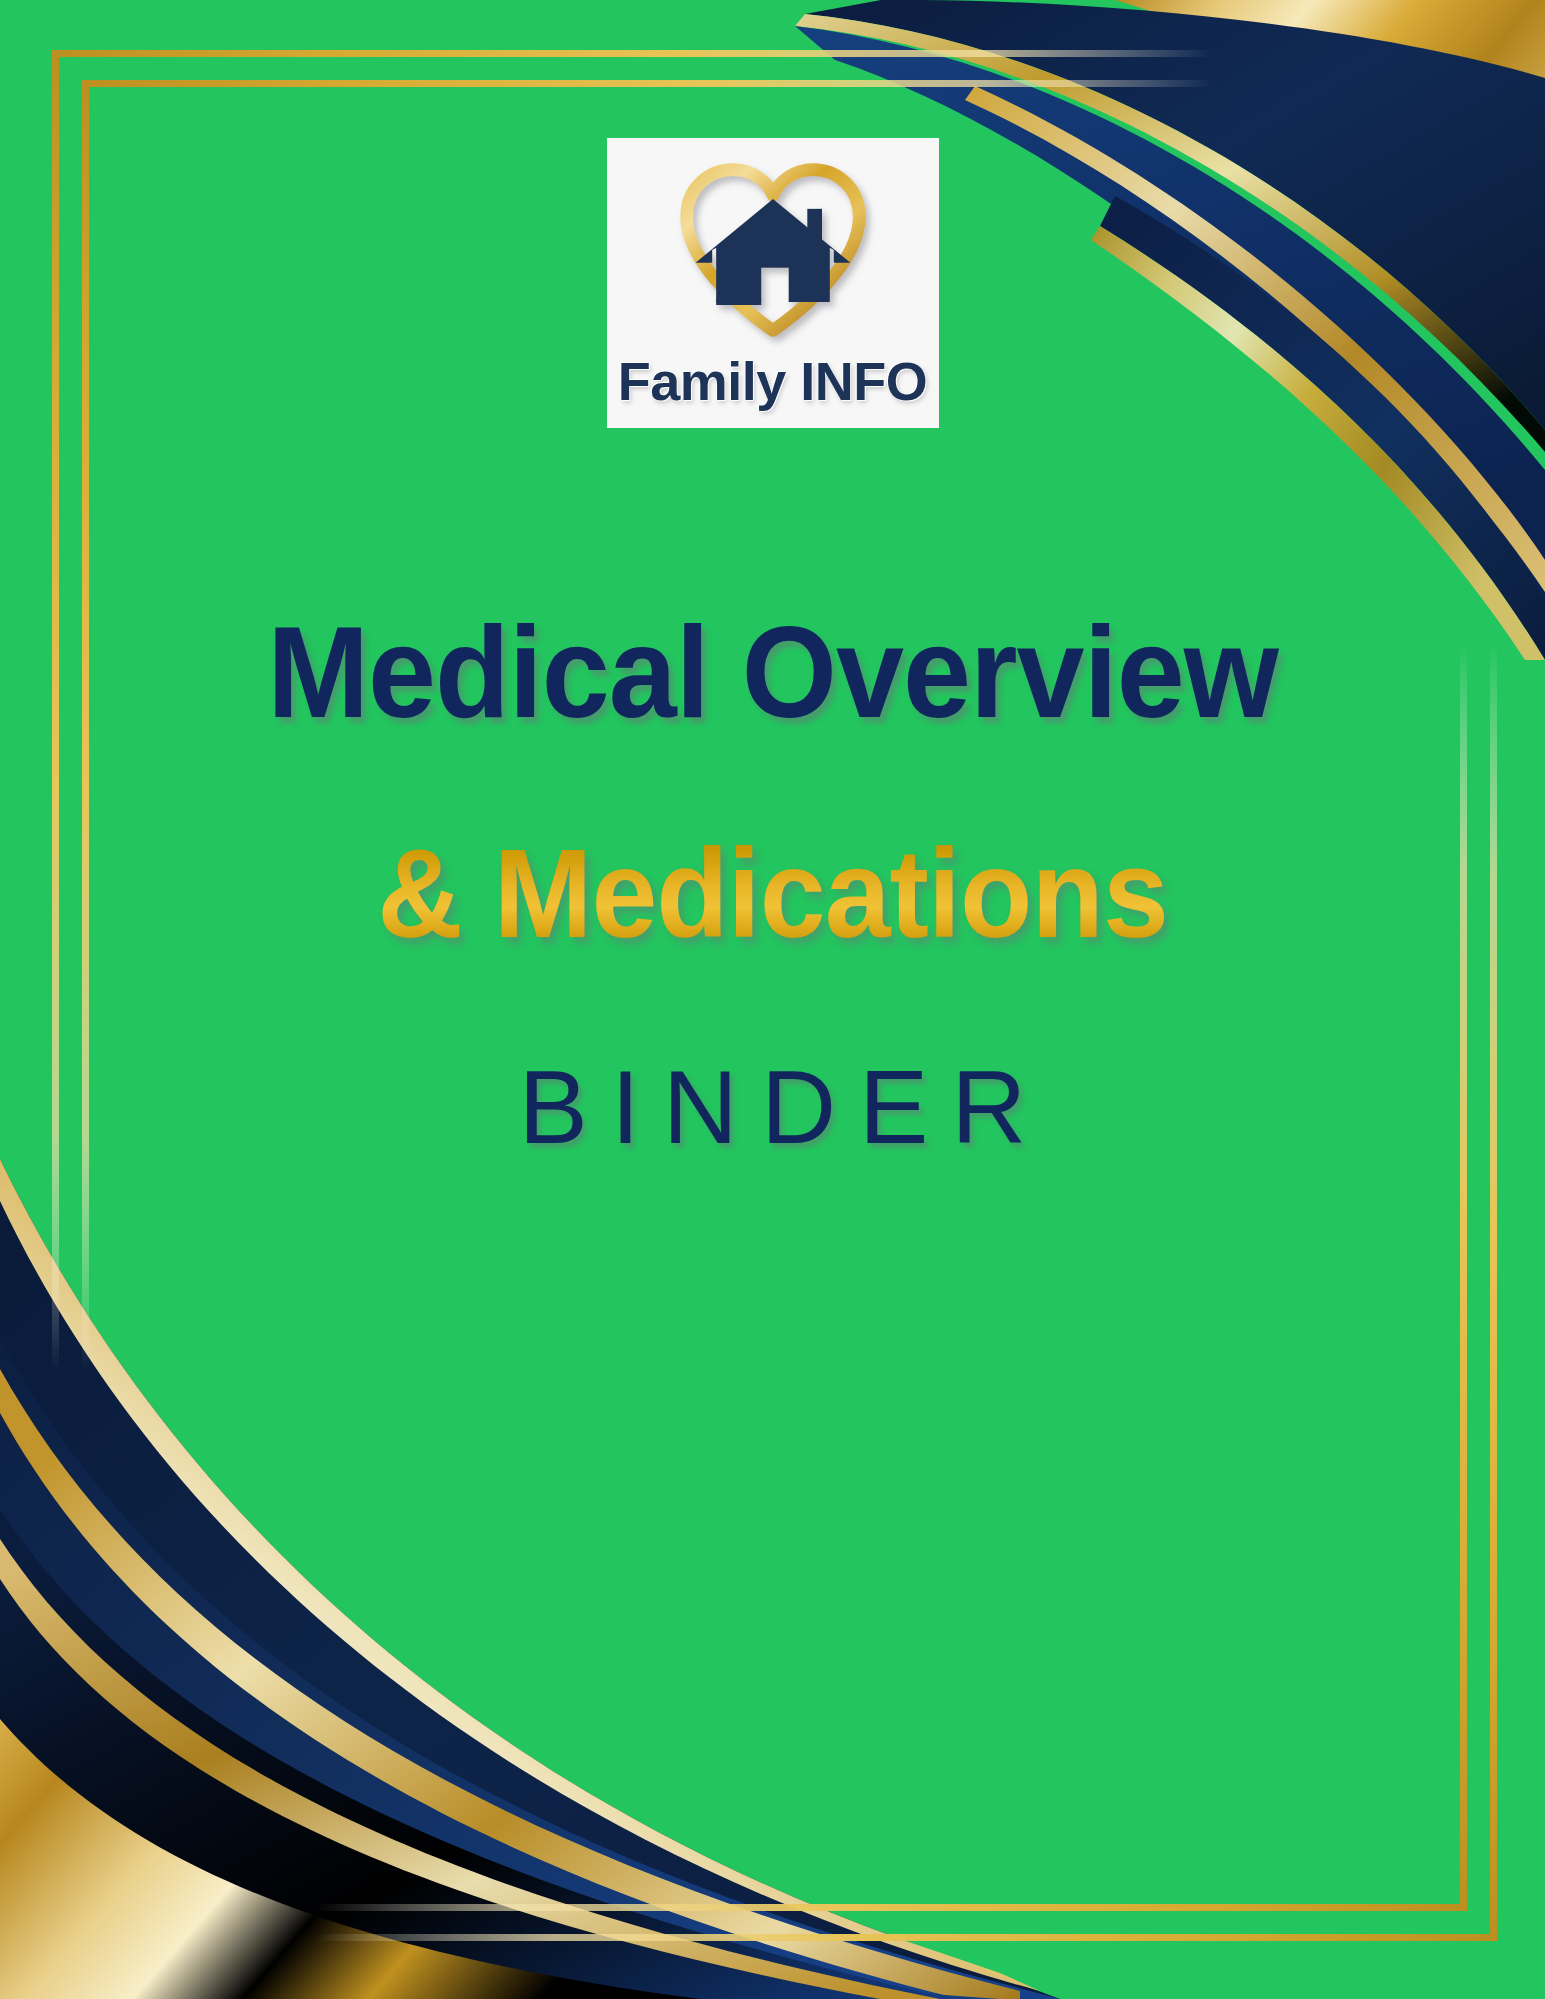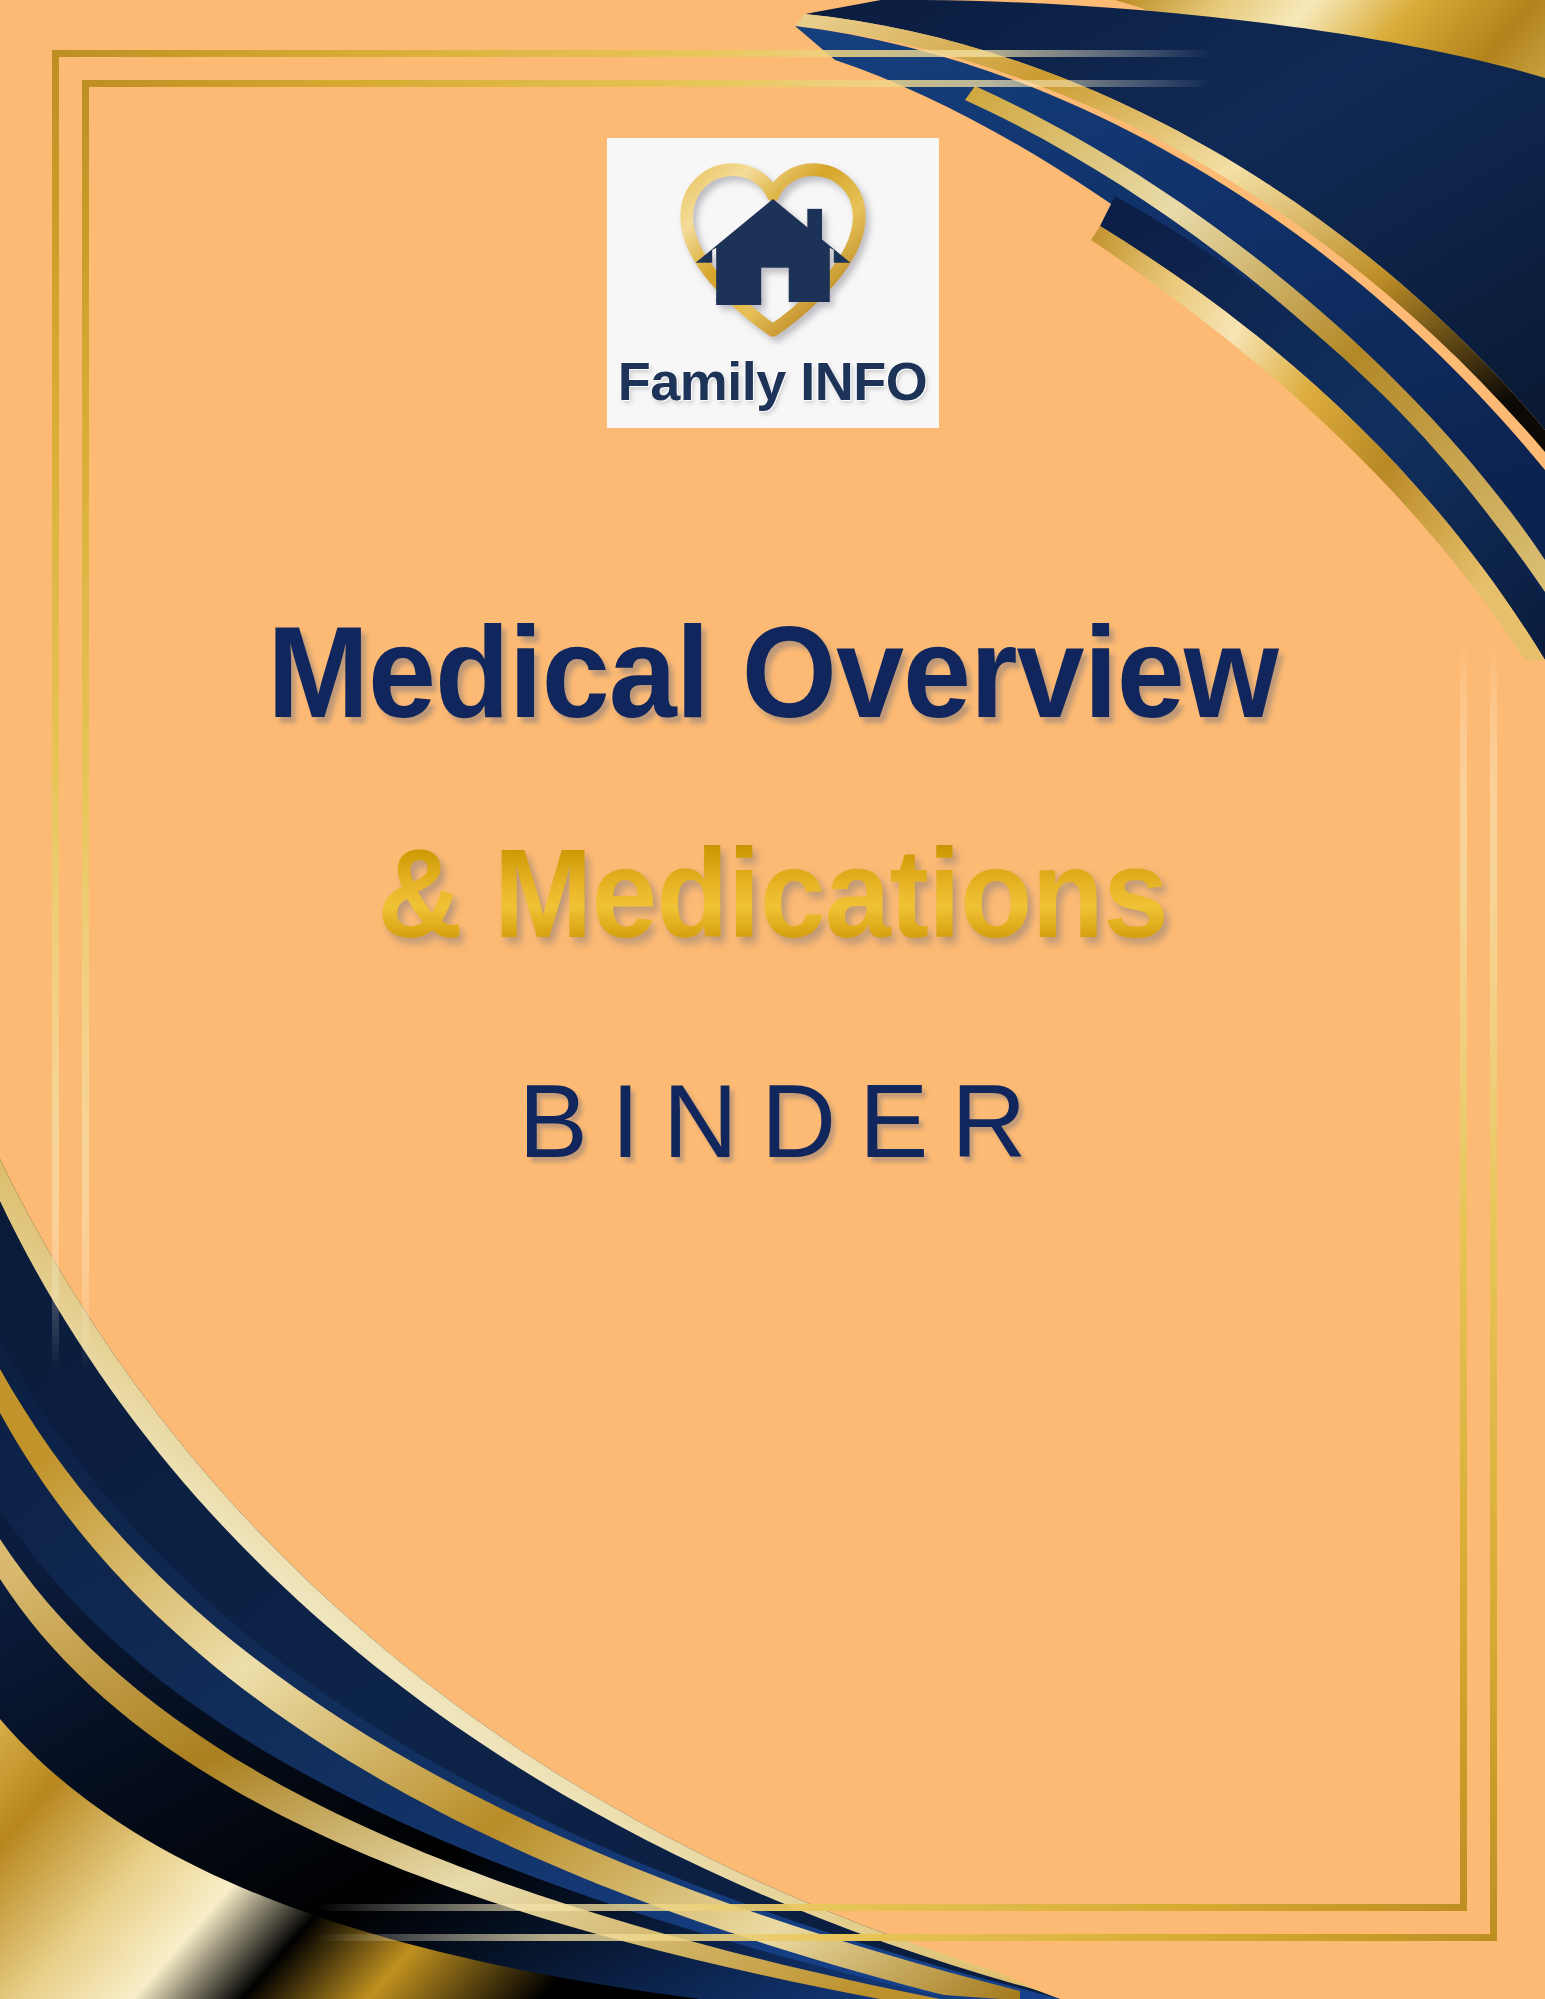--- a/index.html
+++ b/index.html
@@ -8,21 +8,21 @@
     background: #ffffff;
   }
   body {
     font-family: "Liberation Sans", sans-serif;
   }
 
   #page {
     position: relative;
     width: 1545px;
     height: 1999px;
-    background: #fdba74;
+    background: #22c55e;
     overflow: hidden;
   }
 
   
   .corner-art {
     position: absolute;
     pointer-events: none;
   }
   #swoosh-top-right {
     top: 0;
@@ -130,21 +130,20 @@
   #title-binder {
     top: 1053px;
     font-size: 104px;
     font-weight: 300;
     color: #10265c;
     letter-spacing: 23px;
     line-height: 1.05;
     white-space: nowrap;
     text-indent: 23px;
     text-shadow: 4px 5px 4px rgba(110,110,125,0.42);
-    margin-top: 14px;
   }
 </style>
 </head>
 <body>
 
 <div id="page">
 
   <svg id="swoosh-top-right" class="corner-art" viewBox="0 0 900 660" preserveAspectRatio="none">
     <defs>
       <linearGradient id="tr-gold-a" x1="0" y1="0" x2="1" y2="0.6">

